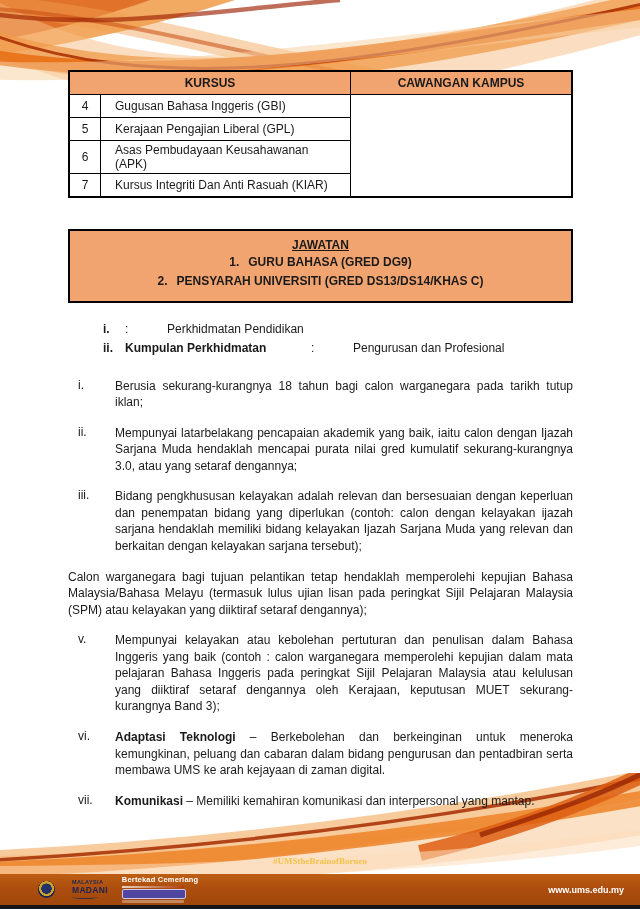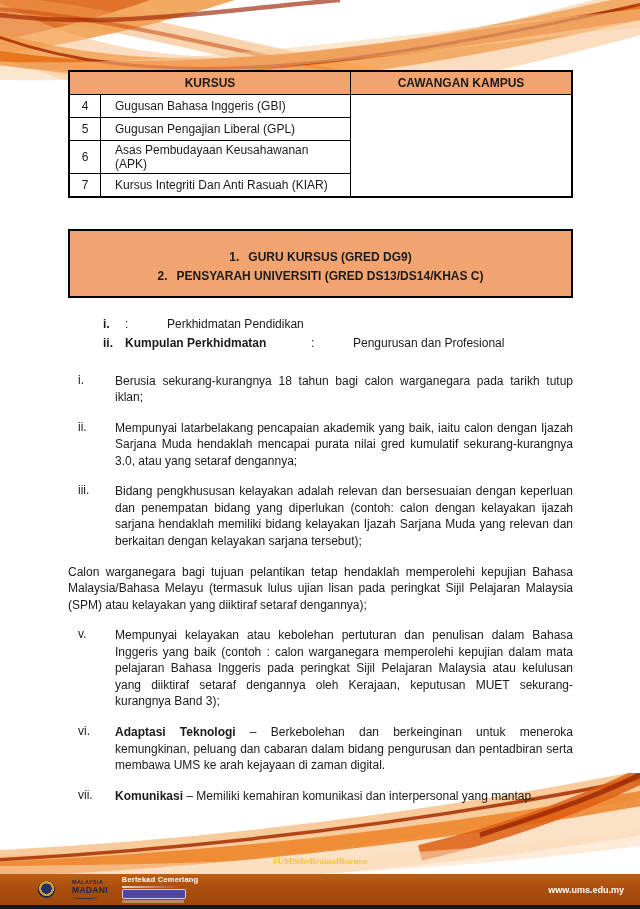--- a/index.html
+++ b/index.html
@@ -106,36 +106,37 @@
         <th colspan="2">KURSUS</th>
         <th>CAWANGAN KAMPUS</th>
       </tr>
       <tr>
         <td class="cnum">4</td>
         <td class="cname">Gugusan Bahasa Inggeris (GBI)</td>
         <td class="campus" rowspan="4"></td>
       </tr>
       <tr>
         <td class="cnum">5</td>
-        <td class="cname">Gugusan Pengajian Liberal (GPL)</td>
+        <td class="cname">Kerajaan Pengajian Liberal (GPL)</td>
       </tr>
       <tr>
         <td class="cnum">6</td>
         <td class="cname">Asas Pembudayaan Keusahawanan (APK)</td>
       </tr>
       <tr>
         <td class="cnum">7</td>
         <td class="cname">Kursus Integriti Dan Anti Rasuah (KIAR)</td>
       </tr>
     </tbody>
       </table>
 
     <div class="box box-jawatan">
+      <div class="jtitle">JAWATAN</div>
       <div class="pos-line">
-        <span>1.</span><span class="pos-gap"></span><span>GURU KURSUS (GRED DG9)</span>
+        <span>1.</span><span class="pos-gap"></span><span>GURU BAHASA (GRED DG9)</span>
       </div>
       <div class="pos-line">
         <span>2.</span><span class="pos-gap"></span><span>PENSYARAH UNIVERSITI (GRED DS13/DS14/KHAS C)</span>
       </div>
     </div>
 
     <div class="svc">
       <div class="svc-row">
         <span class="svc-num">i.</span>
         <span class="svc-sep">:</span>

